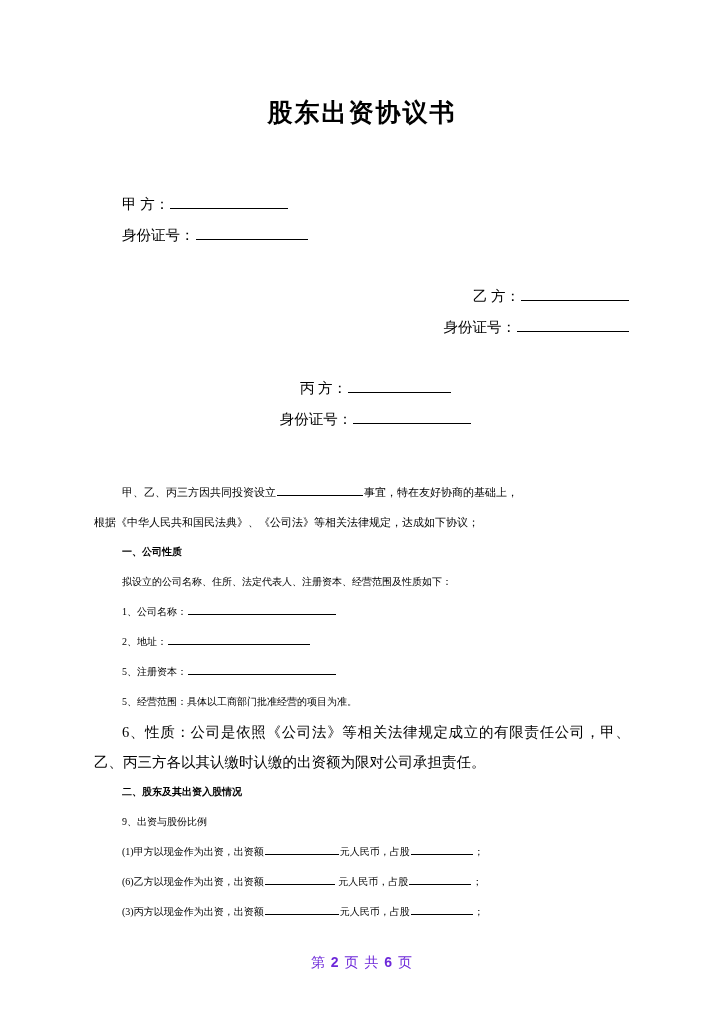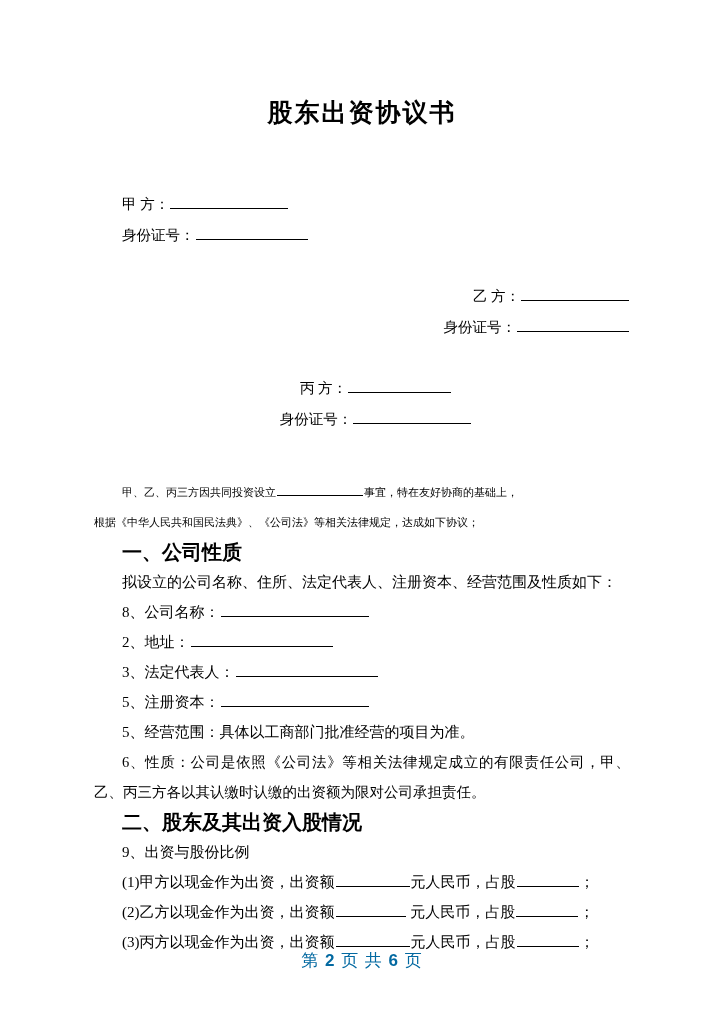--- a/index.html
+++ b/index.html
@@ -59,48 +59,48 @@
 
   .body-section {
     margin-top: 42px;
   }
   .para {
     font-size: 11px;
     line-height: 30px;
     text-align: justify;
   }
   .heading {
-    font-size: 20px;
+    font-size: 10px;
     line-height: 30px;
     font-weight: bold;
     text-indent: 28px;
     font-family: "Liberation Sans", "DejaVu Sans", sans-serif;
   }
   .item {
-    font-size: 15px;
+    font-size: 10px;
     line-height: 30px;
     text-indent: 28px;
     white-space: nowrap;
   }
   .item-wrap {
     font-size: 14.5px;
     line-height: 30px;
     text-indent: 28px;
     text-align: justify;
     white-space: normal;
   }
   .footer {
     position: absolute;
     left: 0;
     right: 0;
     bottom: 52px;
     text-align: center;
-    font-size: 17px;
+    font-size: 14px;
     letter-spacing: 1px;
-    color: #0369a1;
+    color: #6d28d9;
     font-family: "Liberation Sans", "DejaVu Sans", sans-serif;
   }
   .footer b { font-weight: bold; }
 </style>
 </head>
 <body>
 
 <div class="page">
 
   <div class="content">
@@ -138,47 +138,44 @@
 
       <div class="para">
         <span style="padding-left:28px">甲、乙、丙三方因共同投资设立</span><span class="fill" style="width:86px"></span><span>事宜，特在友好协商的基础上，</span><br>
         <span>根据《中华人民共和国民法典》、《公司法》等相关法律规定，达成如下协议；</span>
       </div>
 
       <div class="heading">一、公司性质</div>
       <div class="item">拟设立的公司名称、住所、法定代表人、注册资本、经营范围及性质如下：</div>
 
       <div class="item">
-        <span>8、公司名称：</span><span class="fill" style="width:148px"></span>
+        <span>1、公司名称：</span><span class="fill" style="width:148px"></span>
       </div>
       <div class="item">
         <span>2、地址：</span><span class="fill" style="width:142px"></span>
-      </div>
-      <div class="item">
-        <span>3、法定代表人：</span><span class="fill" style="width:142px"></span>
       </div>
       <div class="item">
         <span>5、注册资本：</span><span class="fill" style="width:148px"></span>
       </div>
       <div class="item">
         <span>5、经营范围：具体以工商部门批准经营的项目为准。</span>
       </div>
 
       <div class="item-wrap">6、性质：公司是依照《公司法》等相关法律规定成立的有限责任公司，甲、乙、丙三方各以其认缴时认缴的出资额为限对公司承担责任。</div>
 
       <div class="heading">二、股东及其出资入股情况</div>
 
 
       <div class="item">9、出资与股份比例</div>
 
       <div class="item">
         <span>(1)甲方以现金作为出资，出资额</span><span class="fill" style="width:74px"></span><span>元人民币，占股</span><span class="fill" style="width:62px"></span><span>；</span>
       </div>
       <div class="item">
-        <span>(2)乙方以现金作为出资，出资额</span><span class="fill" style="width:70px"></span><span> 元人民币，占股</span><span class="fill" style="width:62px"></span><span>；</span>
+        <span>(6)乙方以现金作为出资，出资额</span><span class="fill" style="width:70px"></span><span> 元人民币，占股</span><span class="fill" style="width:62px"></span><span>；</span>
       </div>
       <div class="item">
         <span>(3)丙方以现金作为出资，出资额</span><span class="fill" style="width:74px"></span><span>元人民币，占股</span><span class="fill" style="width:62px"></span><span>；</span>
       </div>
 
     </div>
   </div>
 
   <div class="footer">
     <span>第</span>

